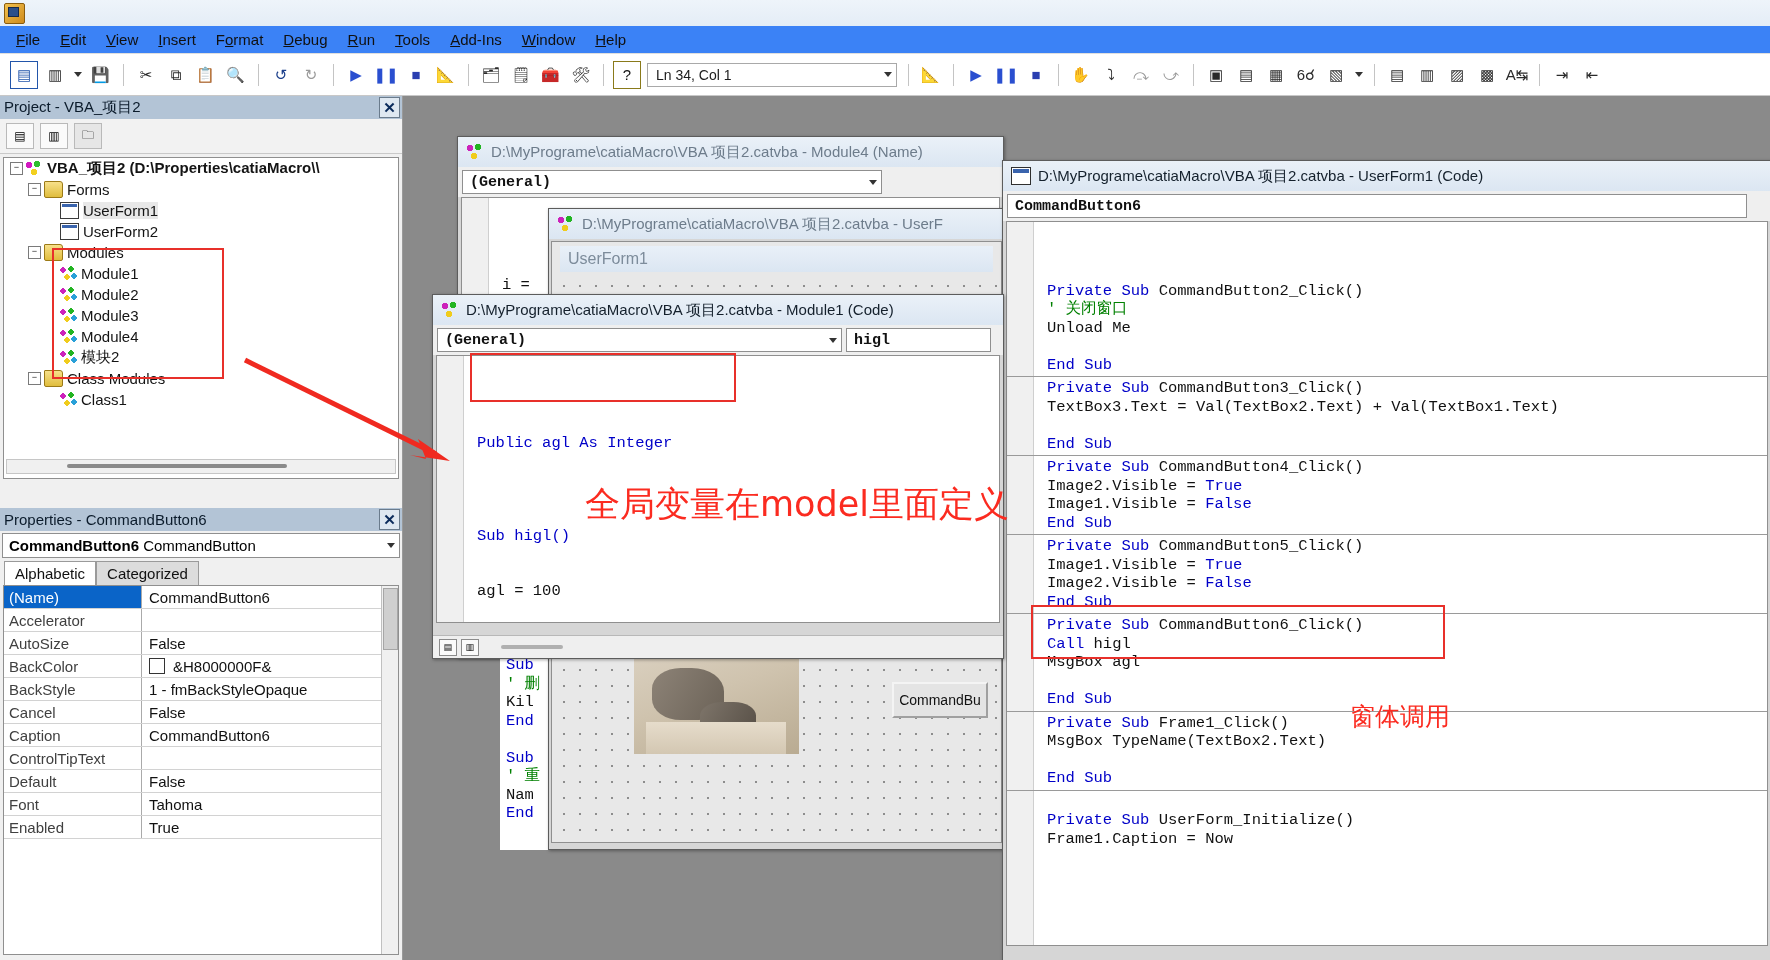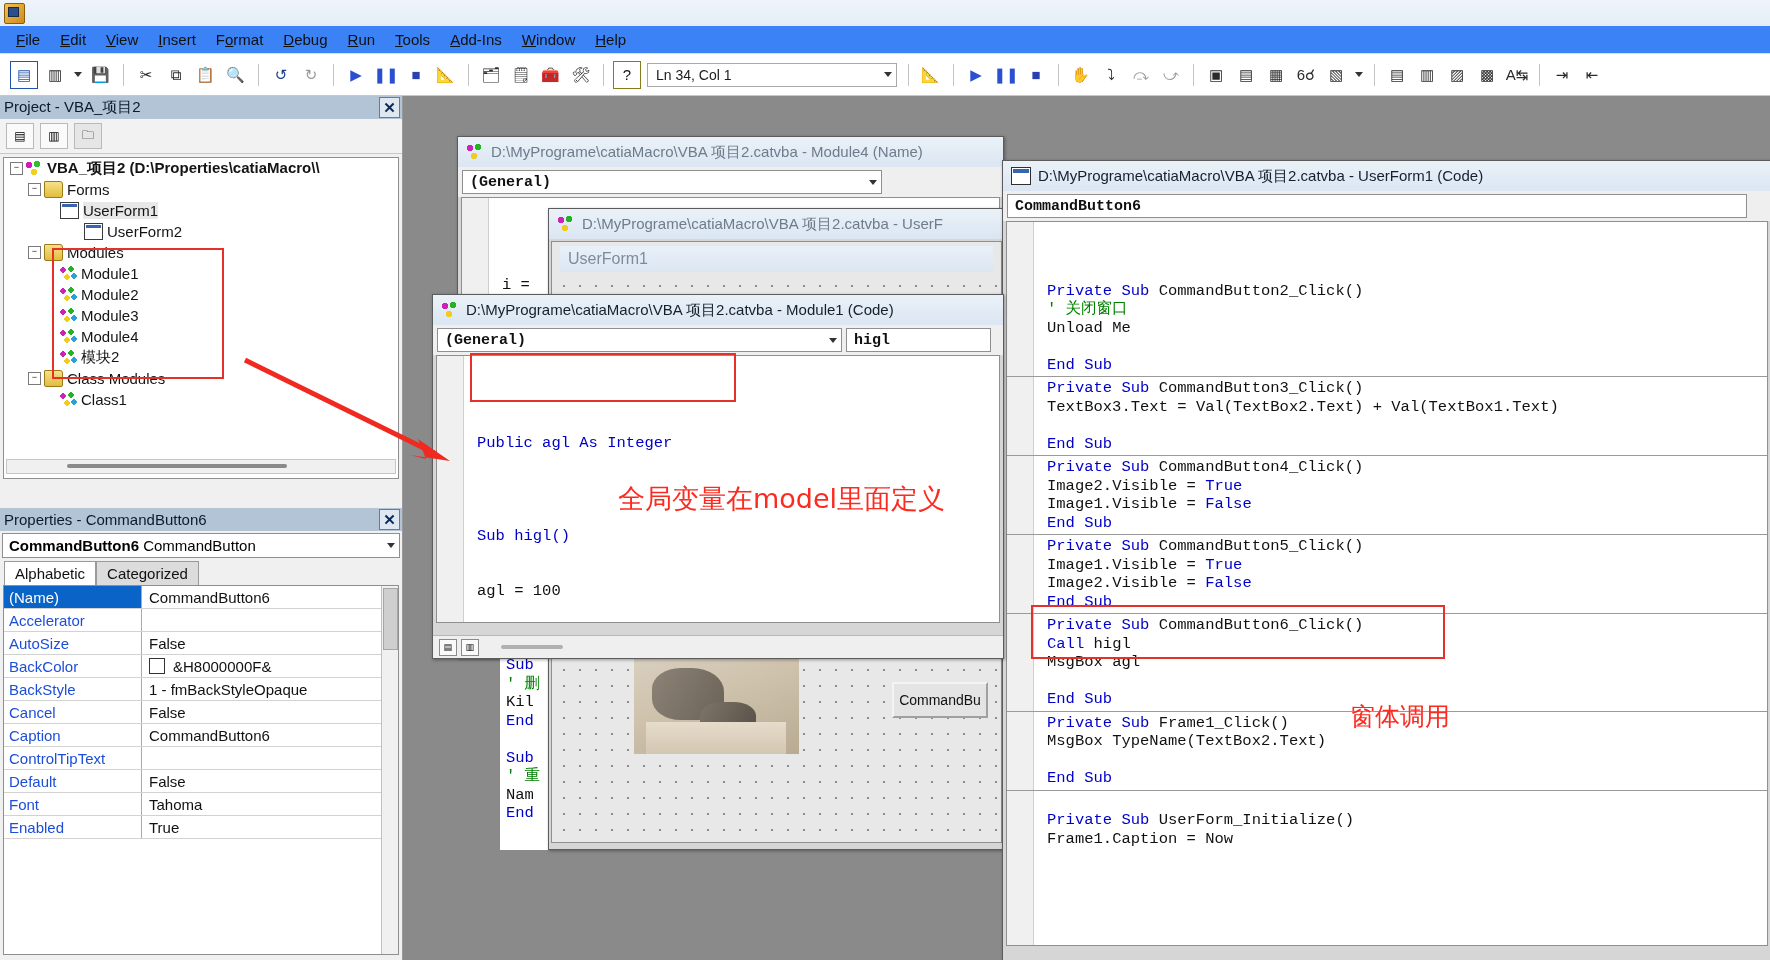--- a/index.html
+++ b/index.html
@@ -105,21 +105,21 @@
 
   
   #props-panel{left:0;top:508px;width:402px;height:452px;background:#f0f0f0;border-right:1px solid #9a9a9a;}
   #props-obj{height:25px;background:#fff;border:1px solid #8f8f8f;margin:2px;box-sizing:border-box;
              display:flex;align-items:center;justify-content:space-between;padding:0 4px 0 6px;font-size:15px;}
   #props-tabs{display:flex;height:25px;align-items:flex-end;padding-left:4px;}
   .ptab{padding:3px 10px;font-size:15px;border:1px solid #9a9a9a;border-bottom:none;background:#dcdcdc;color:#111;}
   .ptab.active{background:#ffffff;}
   #grid{margin:0 3px 0 3px;border:1px solid #8f8f8f;background:#fff;height:370px;box-sizing:border-box;position:relative;overflow:hidden;}
   .grow{display:flex;height:22px;border-bottom:1px solid #d2d2d2;font-size:15px;}
-  .gk{width:138px;padding-left:5px;border-right:1px solid #aaa;box-sizing:border-box;display:flex;align-items:center;color:#1d4ed8;}
+  .gk{width:138px;padding-left:5px;border-right:1px solid #aaa;box-sizing:border-box;display:flex;align-items:center;color:#404040;}
   .gv{flex:1;padding-left:7px;display:flex;align-items:center;color:#111;}
   .grow.sel .gk{background:#0a64c8;color:#fff;}
   .swatch{width:14px;height:14px;border:1px solid #333;background:#fff;margin-right:8px;flex:none;}
   #grid-vbar{position:absolute;right:0;top:0;width:16px;bottom:0;background:#f0f0f0;border-left:1px solid #c0c0c0;}
   #grid-vbar .thumb{position:absolute;left:1px;top:2px;width:13px;height:60px;background:#cfcfcf;border:1px solid #a6a6a6;}
 
   
   #mdi{left:403px;top:96px;width:1367px;height:864px;background:#8a8a8a;}
 
   
@@ -278,21 +278,21 @@
         <div class="tnode" style="padding-left: 24px;">
           <span class="texp">−</span>
           <span class="ticn icn-folder"></span>
           <span class="tlabel">Forms</span>
         </div>
         <div class="tnode" style="padding-left: 42px;">
           <span class="texp" style="border: none; background: transparent;"></span>
           <span class="ticn icn-form"></span>
           <span class="tlabel tsel">UserForm1</span>
         </div>
-        <div class="tnode" style="padding-left: 66px; text-align: center;">
+        <div class="tnode" style="padding-left: 42px; text-align: center;">
           <span class="texp" style="border: none; background: transparent;"></span>
           <span class="ticn icn-form"></span>
           <span class="tlabel">UserForm2</span>
         </div>
         <div class="tnode" style="padding-left: 24px;">
           <span class="texp">−</span>
           <span class="ticn icn-folder"></span>
           <span class="tlabel">Modules</span>
         </div>
         <div class="tnode" style="padding-left: 42px;">
@@ -540,18 +540,18 @@
   </div>
   <div class="hsplit">
     <div class="splitbtn">▤</div>
     <div class="splitbtn">▥</div>
     <div style="flex:1;height:4px;background:#b0b0b0;margin:0 12px 0 18px;border-radius:2px;max-width:62px;"></div>
   </div>
 </div>
 
 <div class="redbox" style="left:470px;top:353px;width:262px;height:45px;"></div>
 
-<div class="redtext" style="left:585px;top:481px;font-size:27px;margin-left:33px;">全局变量在model里面定义</div>
+<div class="redtext" style="left:585px;top:481px;font-size:35px;">全局变量在model里面定义</div>
 
 <svg id="arrow" viewBox="0 0 230 110">
   <line x1="5" y1="5" x2="196" y2="99" stroke="#f02a20" stroke-width="5"></line>
   <polygon points="210,106 178,84 186,104 170,100" fill="#f02a20"></polygon>
 </svg>
 
 </body></html>

